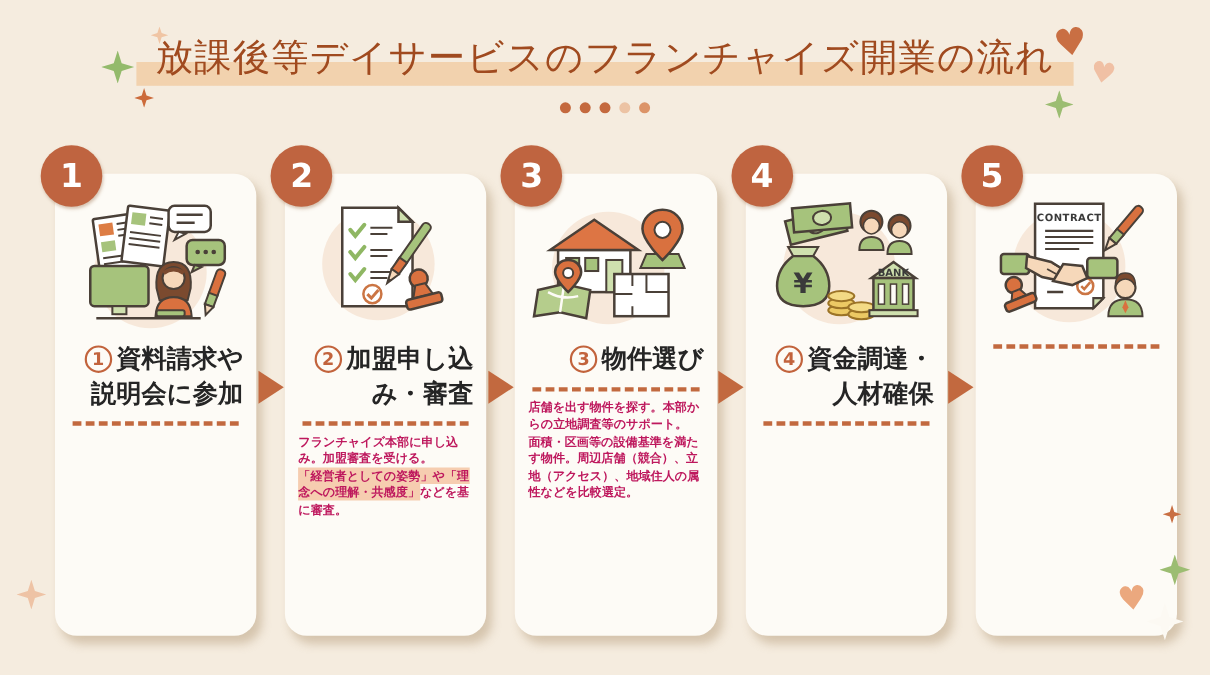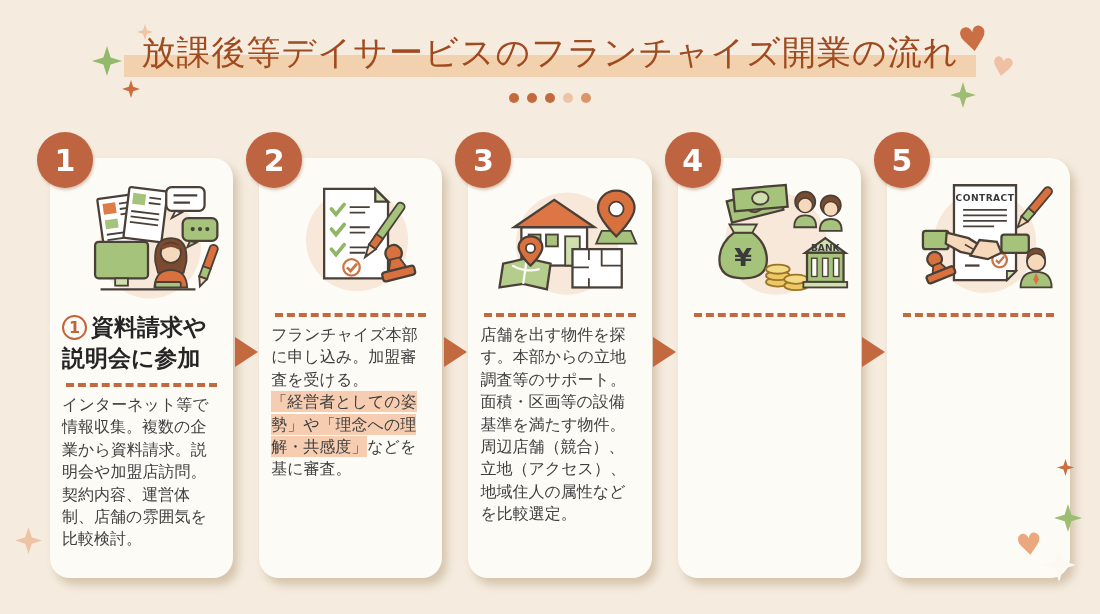--- a/index.html
+++ b/index.html
@@ -11,29 +11,29 @@
   .dots{position:absolute;top:93px;left:0;width:100%;display:flex;justify-content:center;gap:8px;z-index:2}
   .dots span{width:10px;height:10px;border-radius:50%}
   .cards{position:absolute;top:158px;left:50px;width:1020px;height:420px;display:flex;gap:26px;z-index:1}
   .card{position:relative;flex:1;background:#fdfbf6;border-radius:20px;
         box-shadow:5px 7px 9px rgba(176,148,112,.45);
         padding:16px 12px 10px;box-sizing:border-box;display:flex;flex-direction:column}
   .badge{position:absolute;top:-26px;left:-13px;width:56px;height:56px;border-radius:50%;
          background:#bf6440;color:#fff;font-size:30px;font-weight:800;
          display:flex;align-items:center;justify-content:center;
          box-shadow:1px 2px 3px rgba(140,90,50,.35)}
-  .illus{height:128px;display:flex;justify-content:flex-end;margin-top:2px}
+  .illus{height:128px;display:flex;justify-content:flex-start;margin-top:2px}
   .illus svg{width:146px;height:128px}
-  .heading{margin-top:8px;text-align:left;font-size:23px;font-weight:800;color:#252525;line-height:1.35}
+  .heading{margin-top:8px;text-align:right;font-size:23px;font-weight:800;color:#252525;line-height:1.35}
   .heading .htext{white-space:pre-line}
   .circ{display:inline-flex;width:25px;height:25px;border:2.5px solid #c2633c;border-radius:50%;
         color:#c2633c;font-size:16px;font-weight:800;align-items:center;justify-content:center;
         vertical-align:2px;margin-right:4px;box-sizing:border-box}
   .divider{border:none;border-top:4px dashed #c2693f;margin:9px 4px 7px}
-  .bodytext{font-size:16px;font-weight:400;color:#404040;line-height:1.4;white-space:pre-line}
+  .bodytext{font-size:11px;font-weight:700;color:#be185d;line-height:1.4;white-space:pre-line}
   .bodytext mark{background:#f6cdb0;color:inherit;padding:1px 0}
   .arrow{position:absolute;width:0;height:0;border-left:23px solid #c2693f;
          border-top:15px solid transparent;border-bottom:15px solid transparent}
   .spark{position:absolute;z-index:5;
          clip-path:polygon(50% 0,62% 38%,100% 50%,62% 62%,50% 100%,38% 62%,0 50%,38% 38%)}
   .heart{position:absolute;z-index:5;line-height:1;font-weight:700}
 </style>
 </head>
 <body>
 
@@ -107,22 +107,20 @@
             <rect x="140" y="100" width="9" height="12" fill="#a6c37c" stroke="#4a4038" stroke-width="2"></rect>
             <path d="M144.5 122 l-4.5 -10 h9 z" fill="#f6d8ba" stroke="#4a4038" stroke-width="2"></path>
           </g>
         </svg>
       </div>
       <div class="heading">
         <span class="circ">1</span><span class="htext">資料請求や
 説明会に参加</span>
       </div>
       <hr class="divider">
-      <div class="bodytext"><span>インターネット等で情報収集。複数の企業から資料請求。説明会や加盟店訪問。
-契約内容、運営体制、店舗の雰囲気を比較検討。</span><mark></mark><span></span></div>
     </div>
 
     <div class="card">
       <div class="badge">2</div>
       <div class="illus">
         <svg viewBox="0 0 160 140">
           <circle cx="80" cy="70" r="56" fill="#f7e8da"></circle>
           <g>
             <path d="M44 14 h56 l14 14 v84 h-70 z" fill="#fff" stroke="#4a4038" stroke-width="2.5"></path>
             <path d="M100 14 v14 h14 z" fill="#cfe0ae" stroke="#4a4038" stroke-width="2.5"></path>
@@ -139,20 +137,24 @@
             <path d="M105.5 94 l-4.5 -14 h9 z" fill="#f6d8ba" stroke="#4a4038" stroke-width="2"></path>
             <path d="M105.5 94 l-1.5 -5 h3 z" fill="#4a4038"></path>
           </g>
           <g transform="rotate(-14 124 100)">
             <circle cx="124" cy="84" r="9" fill="#d9713f" stroke="#4a4038" stroke-width="2.5"></circle>
             <path d="M119 90 h10 l5 12 h-20 z" fill="#d9713f" stroke="#4a4038" stroke-width="2"></path>
             <rect x="106" y="102" width="36" height="10" rx="3" fill="#d9713f" stroke="#4a4038" stroke-width="2.5"></rect>
           </g>
         </svg>
       </div>
+      <div class="heading">
+        <span class="circ">2</span><span class="htext">加盟申し込
+み・審査</span>
+      </div>
       <hr class="divider">
       <div class="bodytext"><span>フランチャイズ本部に申し込み。加盟審査を受ける。
 </span><mark>「経営者としての姿勢」や「理念への理解・共感度」</mark><span>などを基に審査。</span></div>
     </div>
 
     <div class="card">
       <div class="badge">3</div>
       <div class="illus">
         <svg viewBox="0 0 160 140">
           <circle cx="80" cy="74" r="56" fill="#f7e8da"></circle>
@@ -172,20 +174,23 @@
             <polygon points="10,96 36,90 62,96 58,124 32,118 6,122" fill="#b5cd8c" stroke="#4a4038" stroke-width="2.5"></polygon>
             <path d="M36 90 l-4 28 M20 98 q14 8 30 4" stroke="#fdfbf6" stroke-width="2.5" fill="none"></path>
             <path d="M40 66 c-8 0 -13 6 -13 12 c0 8 13 20 13 20 c0 0 13 -12 13 -20 c0 -6 -5 -12 -13 -12 z" fill="#d9713f" stroke="#4a4038" stroke-width="2.5"></path>
             <circle cx="40" cy="79" r="5" fill="#fff" stroke="#4a4038" stroke-width="2"></circle>
           </g>
           <g>
             <rect x="86" y="80" width="54" height="42" fill="#fff" stroke="#4a4038" stroke-width="2.5"></rect>
             <path d="M86 100 h18 M104 80 v12 M118 80 v18 h22 M104 112 v10 M128 98 h12" stroke="#4a4038" stroke-width="2" fill="none"></path>
           </g>
         </svg>
+      </div>
+      <div class="heading">
+        <span class="circ">3</span><span class="htext">物件選び</span>
       </div>
       <hr class="divider">
       <div class="bodytext"><span>店舗を出す物件を探す。本部からの立地調査等のサポート。
 面積・区画等の設備基準を満たす物件。周辺店舗（競合）、立地（アクセス）、地域住人の属性などを比較選定。</span><mark></mark><span></span></div>
     </div>
 
     <div class="card">
       <div class="badge">4</div>
       <div class="illus">
         <svg viewBox="0 0 160 140">
@@ -224,20 +229,24 @@
             <polygon points="112,84 156,84 134,68" fill="#cfe0ae" stroke="#4a4038" stroke-width="2.5"></polygon>
             <rect x="114" y="84" width="40" height="32" fill="#a6c37c" stroke="#4a4038" stroke-width="2.5"></rect>
             <text x="134" y="82" font-size="10" font-weight="bold" fill="#3a3a3a" text-anchor="middle">BANK</text>
             <rect x="119" y="90" width="6" height="20" fill="#fdfbf6" stroke="#4a4038" stroke-width="1.5"></rect>
             <rect x="131" y="90" width="6" height="20" fill="#fdfbf6" stroke="#4a4038" stroke-width="1.5"></rect>
             <rect x="143" y="90" width="6" height="20" fill="#fdfbf6" stroke="#4a4038" stroke-width="1.5"></rect>
             <rect x="110" y="116" width="48" height="6" fill="#cfe0ae" stroke="#4a4038" stroke-width="2"></rect>
           </g>
         </svg>
       </div>
+      <div class="heading">
+        <span class="circ">4</span><span class="htext">資金調達・
+人材確保</span>
+      </div>
       <hr class="divider">
     </div>
 
     <div class="card">
       <div class="badge">5</div>
       <div class="illus">
         <svg viewBox="0 0 160 140">
           <circle cx="80" cy="72" r="56" fill="#f7e8da"></circle>
           <g>
             <path d="M46 10 h68 v94 l-10 10 h-58 z" fill="#fff" stroke="#4a4038" stroke-width="2.5"></path>

